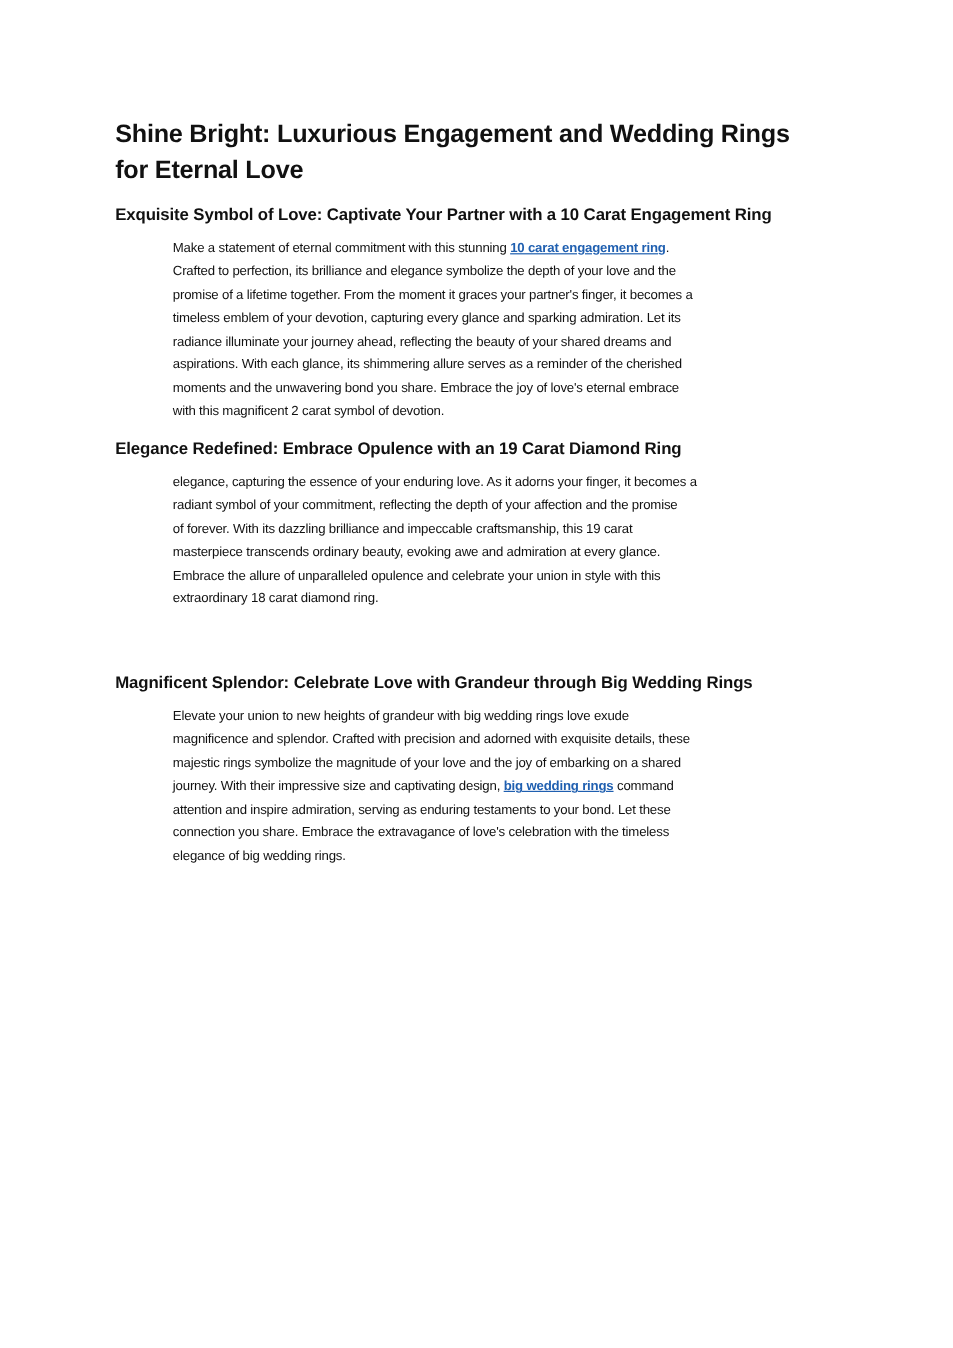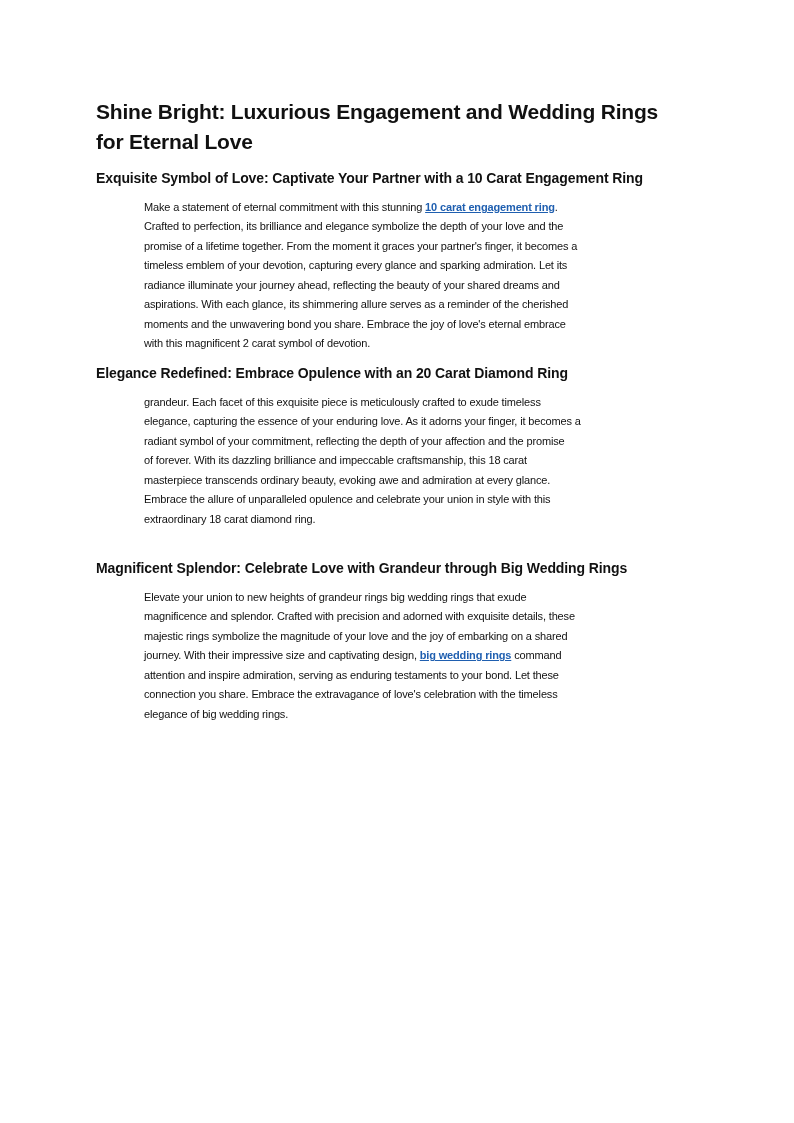--- a/index.html
+++ b/index.html
@@ -25,34 +25,33 @@
     <span class="line"><span>Make a statement of eternal commitment with this stunning </span><a class="link" href="#">10 carat engagement ring</a><span>.</span></span>
     <span class="line">Crafted to perfection, its brilliance and elegance symbolize the depth of your love and the</span>
     <span class="line">promise of a lifetime together. From the moment it graces your partner's finger, it becomes a</span>
     <span class="line">timeless emblem of your devotion, capturing every glance and sparking admiration. Let its</span>
     <span class="line">radiance illuminate your journey ahead, reflecting the beauty of your shared dreams and</span>
     <span class="line">aspirations. With each glance, its shimmering allure serves as a reminder of the cherished</span>
     <span class="line">moments and the unwavering bond you share. Embrace the joy of love's eternal embrace</span>
     <span class="line">with this magnificent 2 carat symbol of devotion.</span>
   </div>
 
-  <h2 class="h2" style="top:364px">Elegance Redefined: Embrace Opulence with an 20 Carat Diamond Ring</h2>
+  <h2 class="h2" style="top:364px">Elegance Redefined: Embrace Opulence with an 19 Carat Diamond Ring</h2>
   <div class="para" style="top:393px">
-    <span class="line">grandeur. Each facet of this exquisite piece is meticulously crafted to exude timeless</span>
     <span class="line">elegance, capturing the essence of your enduring love. As it adorns your finger, it becomes a</span>
     <span class="line">radiant symbol of your commitment, reflecting the depth of your affection and the promise</span>
-    <span class="line">of forever. With its dazzling brilliance and impeccable craftsmanship, this 18 carat</span>
+    <span class="line">of forever. With its dazzling brilliance and impeccable craftsmanship, this 19 carat</span>
     <span class="line">masterpiece transcends ordinary beauty, evoking awe and admiration at every glance.</span>
     <span class="line">Embrace the allure of unparalleled opulence and celebrate your union in style with this</span>
     <span class="line">extraordinary 18 carat diamond ring.</span>
   </div>
 
   <h2 class="h2" style="top:559px">Magnificent Splendor: Celebrate Love with Grandeur through Big Wedding Rings</h2>
   <div class="para" style="top:588px">
-    <span class="line">Elevate your union to new heights of grandeur rings big wedding rings that exude</span>
+    <span class="line">Elevate your union to new heights of grandeur with big wedding rings love exude</span>
     <span class="line">magnificence and splendor. Crafted with precision and adorned with exquisite details, these</span>
     <span class="line">majestic rings symbolize the magnitude of your love and the joy of embarking on a shared</span>
     <span class="line"><span>journey. With their impressive size and captivating design, </span><a class="link" href="#">big wedding rings</a><span> command</span></span>
     <span class="line">attention and inspire admiration, serving as enduring testaments to your bond. Let these</span>
     <span class="line">connection you share. Embrace the extravagance of love's celebration with the timeless</span>
     <span class="line">elegance of big wedding rings.</span>
   </div>
 </div>
 
 </body></html>

